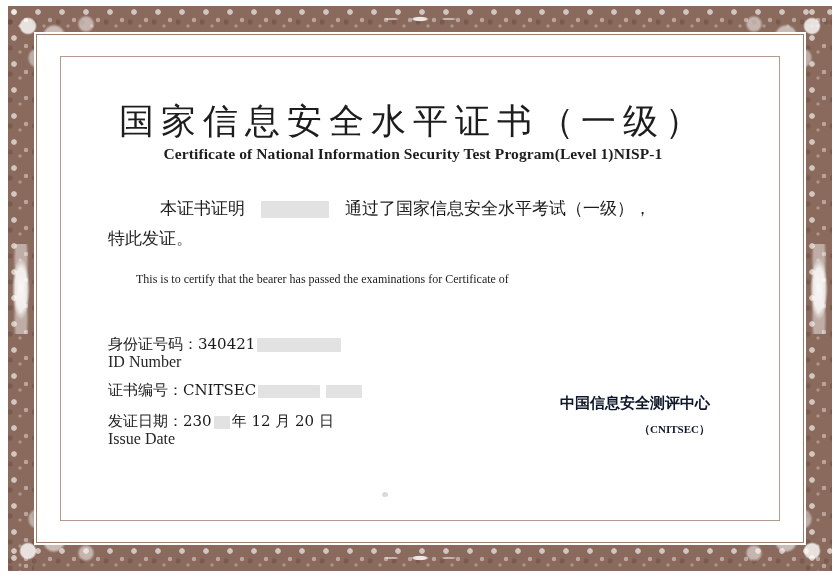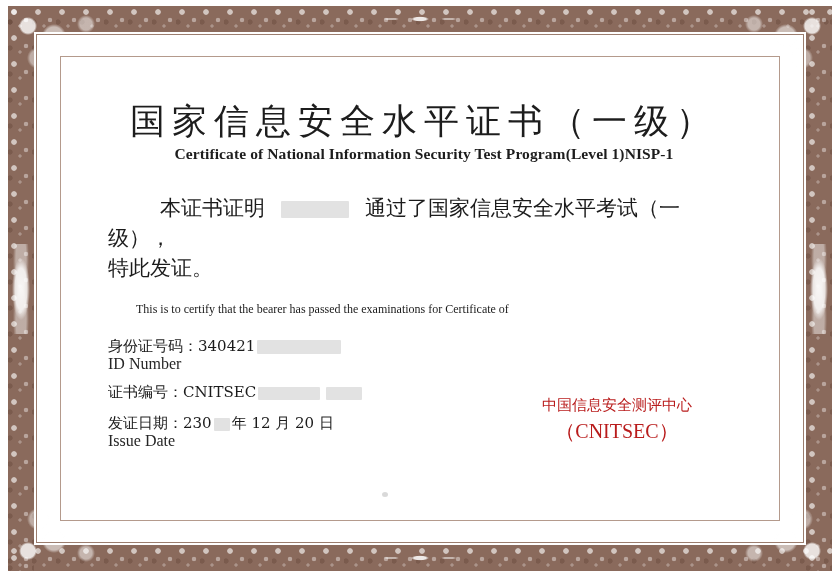--- a/index.html
+++ b/index.html
@@ -111,21 +111,21 @@
   }
 
   
   .content {
     position: absolute;
     left: 62px;
     top: 58px;
     right: 62px;
     bottom: 58px;
     box-sizing: border-box;
-    padding: 26px 38px 0 46px;
+    padding: 26px 60px 0 46px;
   }
 
   .title-cn {
     text-align: center;
     font-family: "DejaVu Serif", serif;
     font-size: 35px;
     letter-spacing: 7px;
     color: #1d1d1d;
     margin: 14px 0 0 0;
     font-weight: 500;
@@ -138,21 +138,21 @@
     font-size: 15.5px;
     font-weight: bold;
     color: #1d1d1d;
     letter-spacing: 0.1px;
     white-space: nowrap;
   }
 
   .body-cn {
     margin-top: 30px;
     font-family: "DejaVu Serif", serif;
-    font-size: 21px;
+    font-size: 17px;
     color: #1b1b1b;
     line-height: 30px;
   }
   .body-cn .indent { display: inline-block; width: 52px; }
 
   .redacted {
     display: inline-block;
     background: #e2e2e2;
     vertical-align: middle;
     border-radius: 1px;
@@ -162,21 +162,21 @@
   .body-en {
     margin-top: 16px;
     font-family: "Liberation Serif", serif;
     font-size: 12px;
     color: #1b1b1b;
     line-height: 21px;
   }
   .body-en .indent { display: inline-block; width: 28px; }
 
   .fields {
-    margin-top: 16px;
+    margin-top: 44px;
     font-family: "DejaVu Serif", serif;
     color: #1b1b1b;
     position: relative;
   }
   .field-row { margin-bottom: 11px; }
   .field-cn {
     font-size: 15px;
     line-height: 20px;
     white-space: nowrap;
   }
@@ -189,30 +189,31 @@
   }
   .redact-id { width: 84px; height: 14px; margin-left: 2px; }
   .redact-cert-1 { width: 62px; height: 13px; margin-left: 2px; }
   .redact-cert-2 { width: 36px; height: 13px; margin-left: 6px; }
   .redact-year { width: 16px; height: 13px; margin: 0 2px; }
 
   .issuer {
     position: absolute;
     right: 8px;
     bottom: 4px;
-    text-align: center;
+    text-align: right;
     font-family: "DejaVu Serif", serif;
     font-size: 15px;
-    color: #b91c1c;
+    color: #0f172a;
     line-height: 26px;
     width: 230px;
+    font-weight: bold;
   }
   .issuer .en {
     font-family: "Liberation Serif", serif;
-    font-size: 20px;
+    font-size: 11px;
   }
 
   .speck {
     position: absolute;
     left: 320px;
     bottom: 22px;
     width: 6px;
     height: 5px;
     background: #cfcfcf;
     border-radius: 50%;

